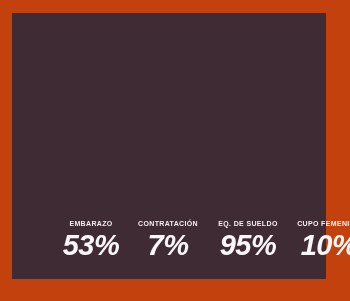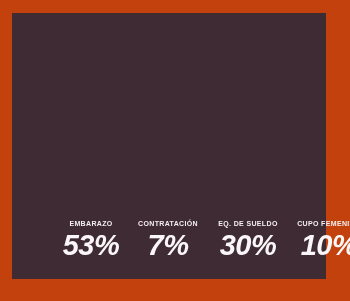--- a/index.html
+++ b/index.html
@@ -97,21 +97,21 @@
         <div class="stat-value">53%</div>
       </div>
 
       <div class="stat-item stat-item-contratacion">
         <div class="stat-label">CONTRATACIÓN</div>
         <div class="stat-value">7%</div>
       </div>
 
       <div class="stat-item stat-item-eq-sueldo">
         <div class="stat-label">EQ. DE SUELDO</div>
-        <div class="stat-value">30%</div>
+        <div class="stat-value">95%</div>
       </div>
 
       <div class="stat-item stat-item-cupo-femenino">
         <div class="stat-label">CUPO FEMENINO</div>
         <div class="stat-value">10%</div>
       </div>
 
     </div>
   </div>
 </div>

